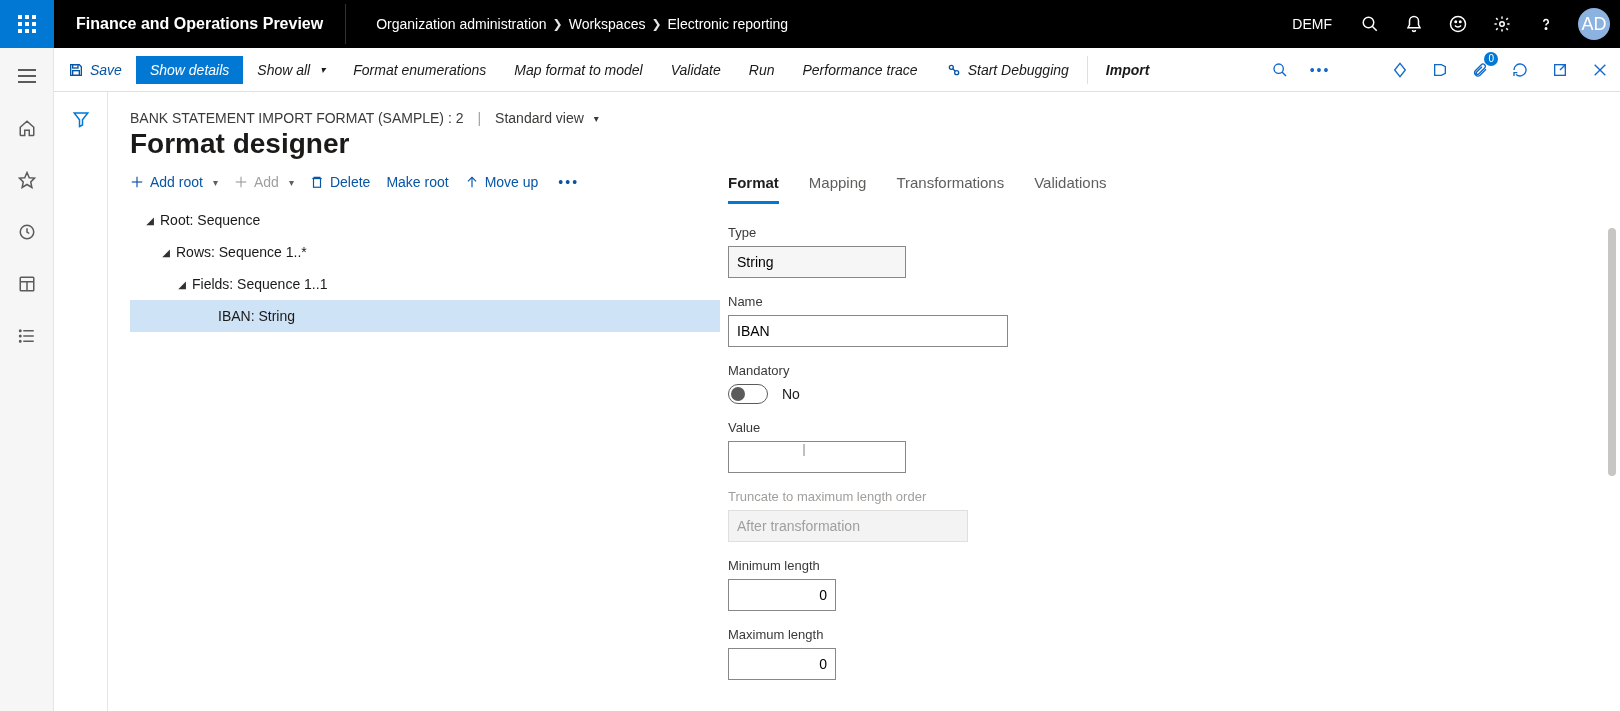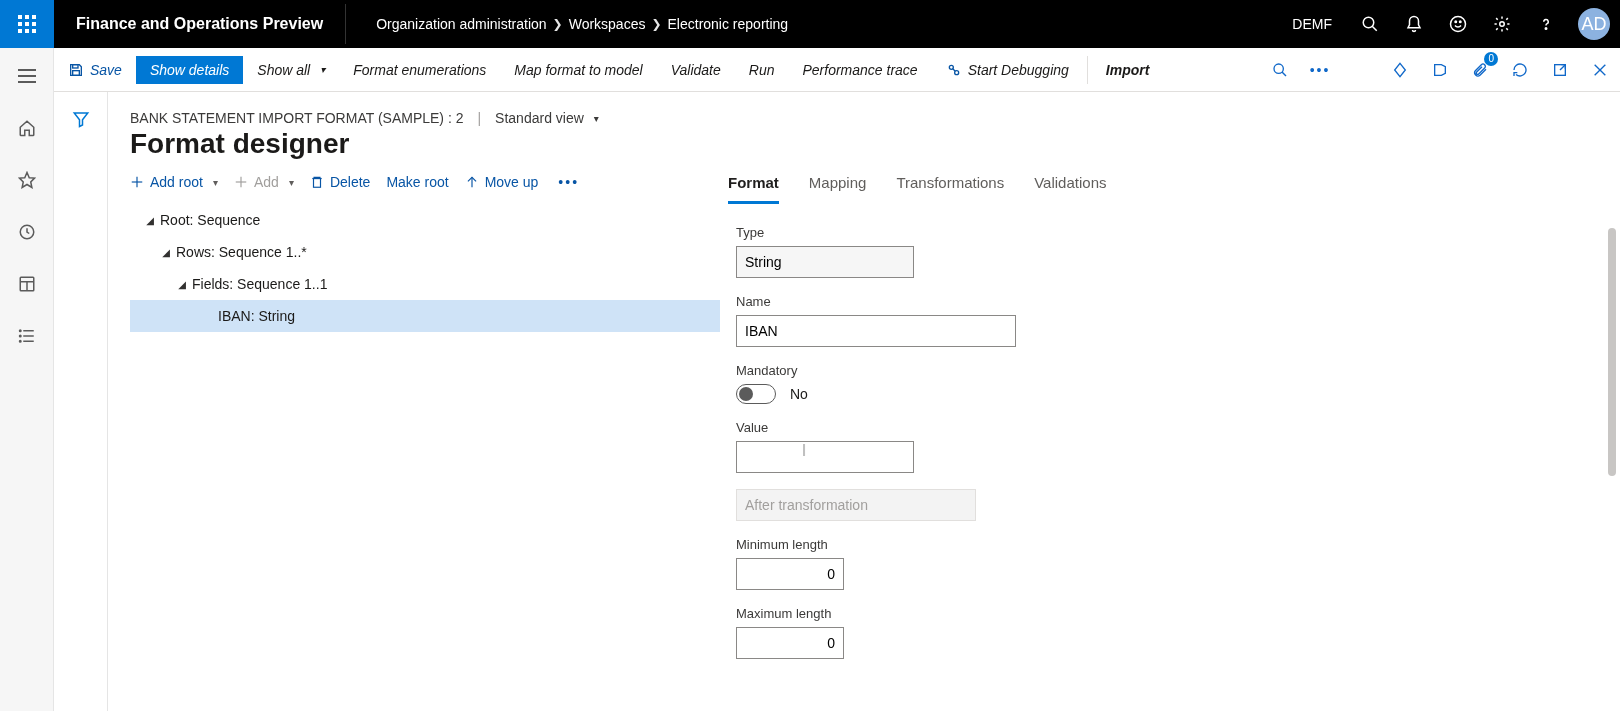--- a/index.html
+++ b/index.html
@@ -64,21 +64,21 @@
   .ind2 { padding-left:26px; }
   .ind3 { padding-left:42px; }
   .ind4 { padding-left:68px; }
 
   
   .rightpane { flex:1; padding-left:0; }
   .tabs { display:flex; gap:30px; border-bottom:1px solid transparent; margin-bottom:20px; }
   .tab { padding:0 0 10px 0; cursor:pointer; color:#605e5c; font-size:15px; }
   .tab.active { color:#201f1e; font-weight:600; border-bottom:3px solid #0078d4; }
 
-  .field { margin-bottom:16px;margin-left:8px; }
+  .field { margin-bottom:16px; }
   .field label { display:block; font-size:13px; color:#3b3a39; margin-bottom:6px; }
   .field label.disabled { color:#a19f9d; }
   .field input[type=text] { height:32px; border:1px solid #8a8886; padding:0 8px; font-size:14px; background:#fff; }
   .field input[type=text].w-type { width:178px; background:#f6f6f6; }
   .field input[type=text].w-name { width:280px; }
   .field input[type=text].w-value { width:178px; }
   .field input[type=text].w-trunc { width:240px; background:#f3f3f3; border:1px solid #e1dfdd; color:#a19f9d; }
   .field input[type=text].w-num { width:108px; text-align:right; }
 
   .toggle-row { display:flex; align-items:center; gap:14px; }
@@ -396,20 +396,21 @@
                 <div class="knob"></div>
               </div>
             <span class="toggle-label">No</span>
           </div>
         </div>
         <div class="field">
           <label>Value</label>
           <input type="text" class="w-value" value="" style="">
         </div>
         <div class="field">
+          <label class="disabled">Truncate to maximum length order</label>
           <input type="text" class="w-trunc" readonly="" value="After transformation" style="">
         </div>
         <div class="field">
           <label>Minimum length</label>
           <input type="text" class="w-num" value="0" style="">
         </div>
         <div class="field">
           <label>Maximum length</label>
           <input type="text" class="w-num" value="0" style="">
         </div>

